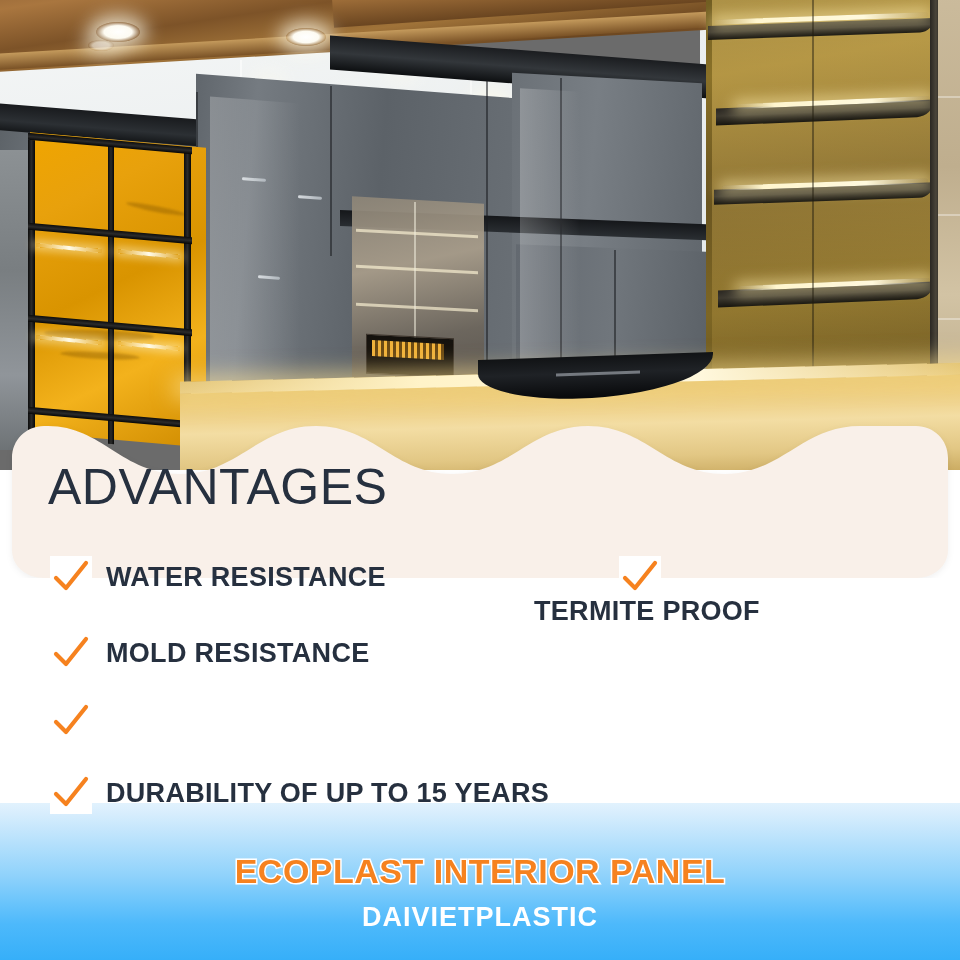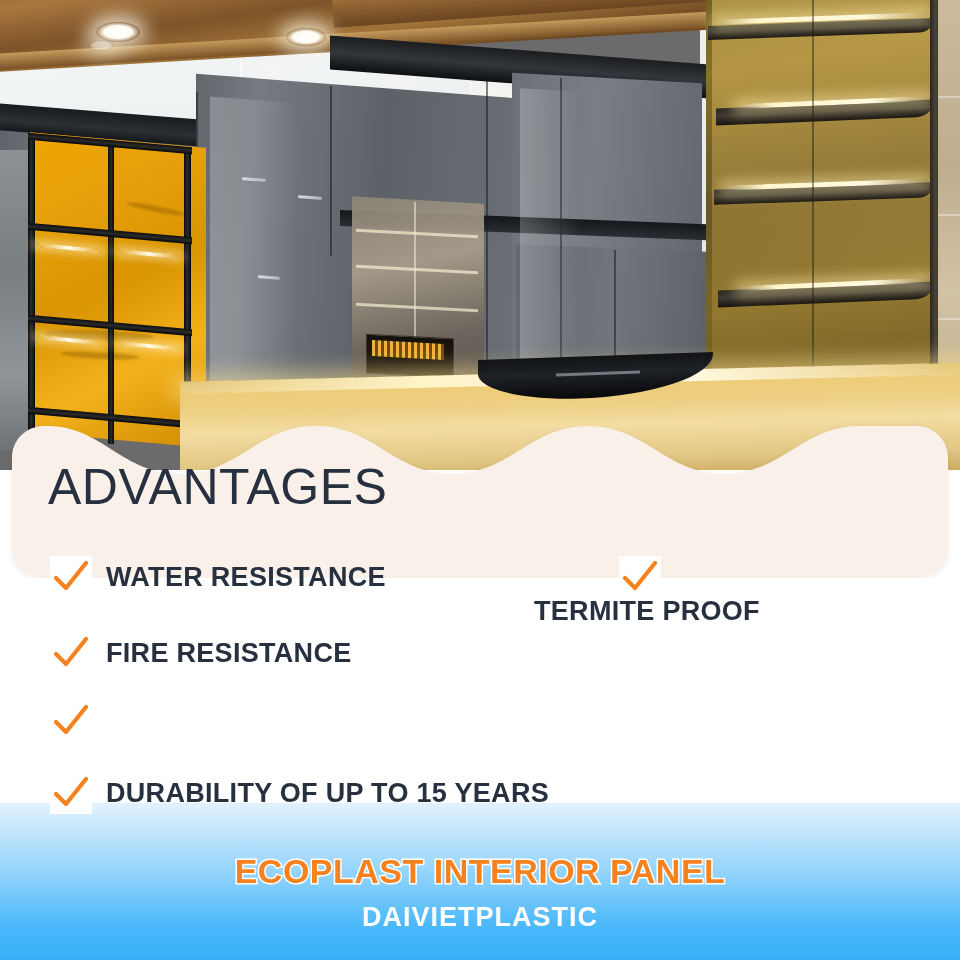--- a/index.html
+++ b/index.html
@@ -387,21 +387,21 @@
     </span>
     <span class="feat-label">TERMITE PROOF</span>
   </div>
 
   <div class="feature f3">
     <span class="chk-badge">
       <svg class="chk" viewBox="0 0 40 40">
         <path d="M5 21 L15 31 L35 6" fill="none" stroke="#F6821F" stroke-width="4.2" stroke-linecap="round" stroke-linejoin="round"></path>
       </svg>
     </span>
-    <span class="feat-label">FIRE RESISTANCE</span>
+    <span class="feat-label">MOLD RESISTANCE</span>
   </div>
 
 
   <div class="feature f5">
     <span class="chk-badge">
       <svg class="chk" viewBox="0 0 40 40">
         <path d="M5 21 L15 31 L35 6" fill="none" stroke="#F6821F" stroke-width="4.2" stroke-linecap="round" stroke-linejoin="round"></path>
       </svg>
     </span>
   </div>

